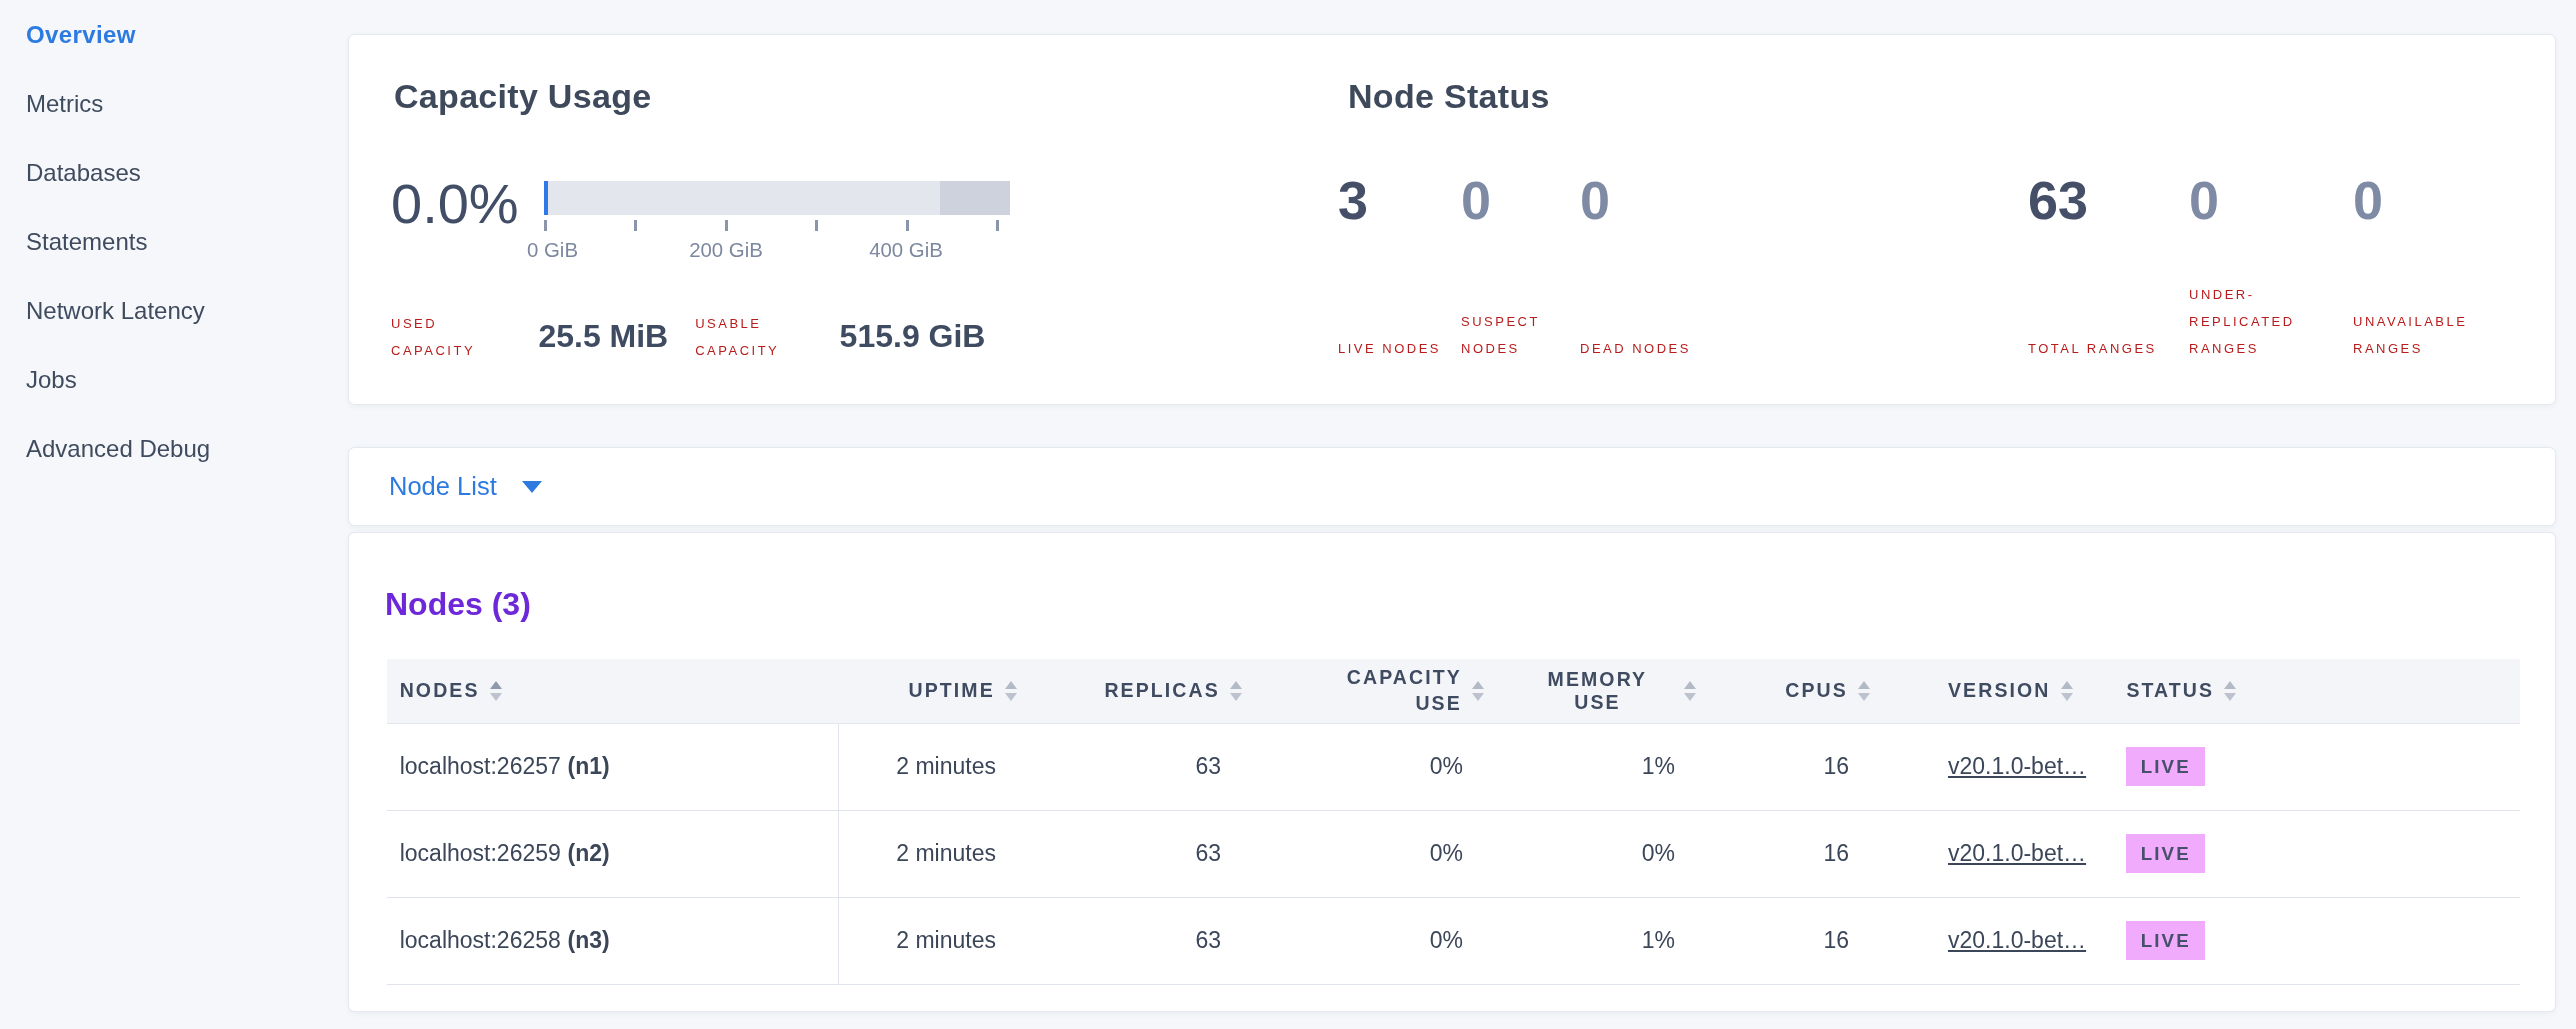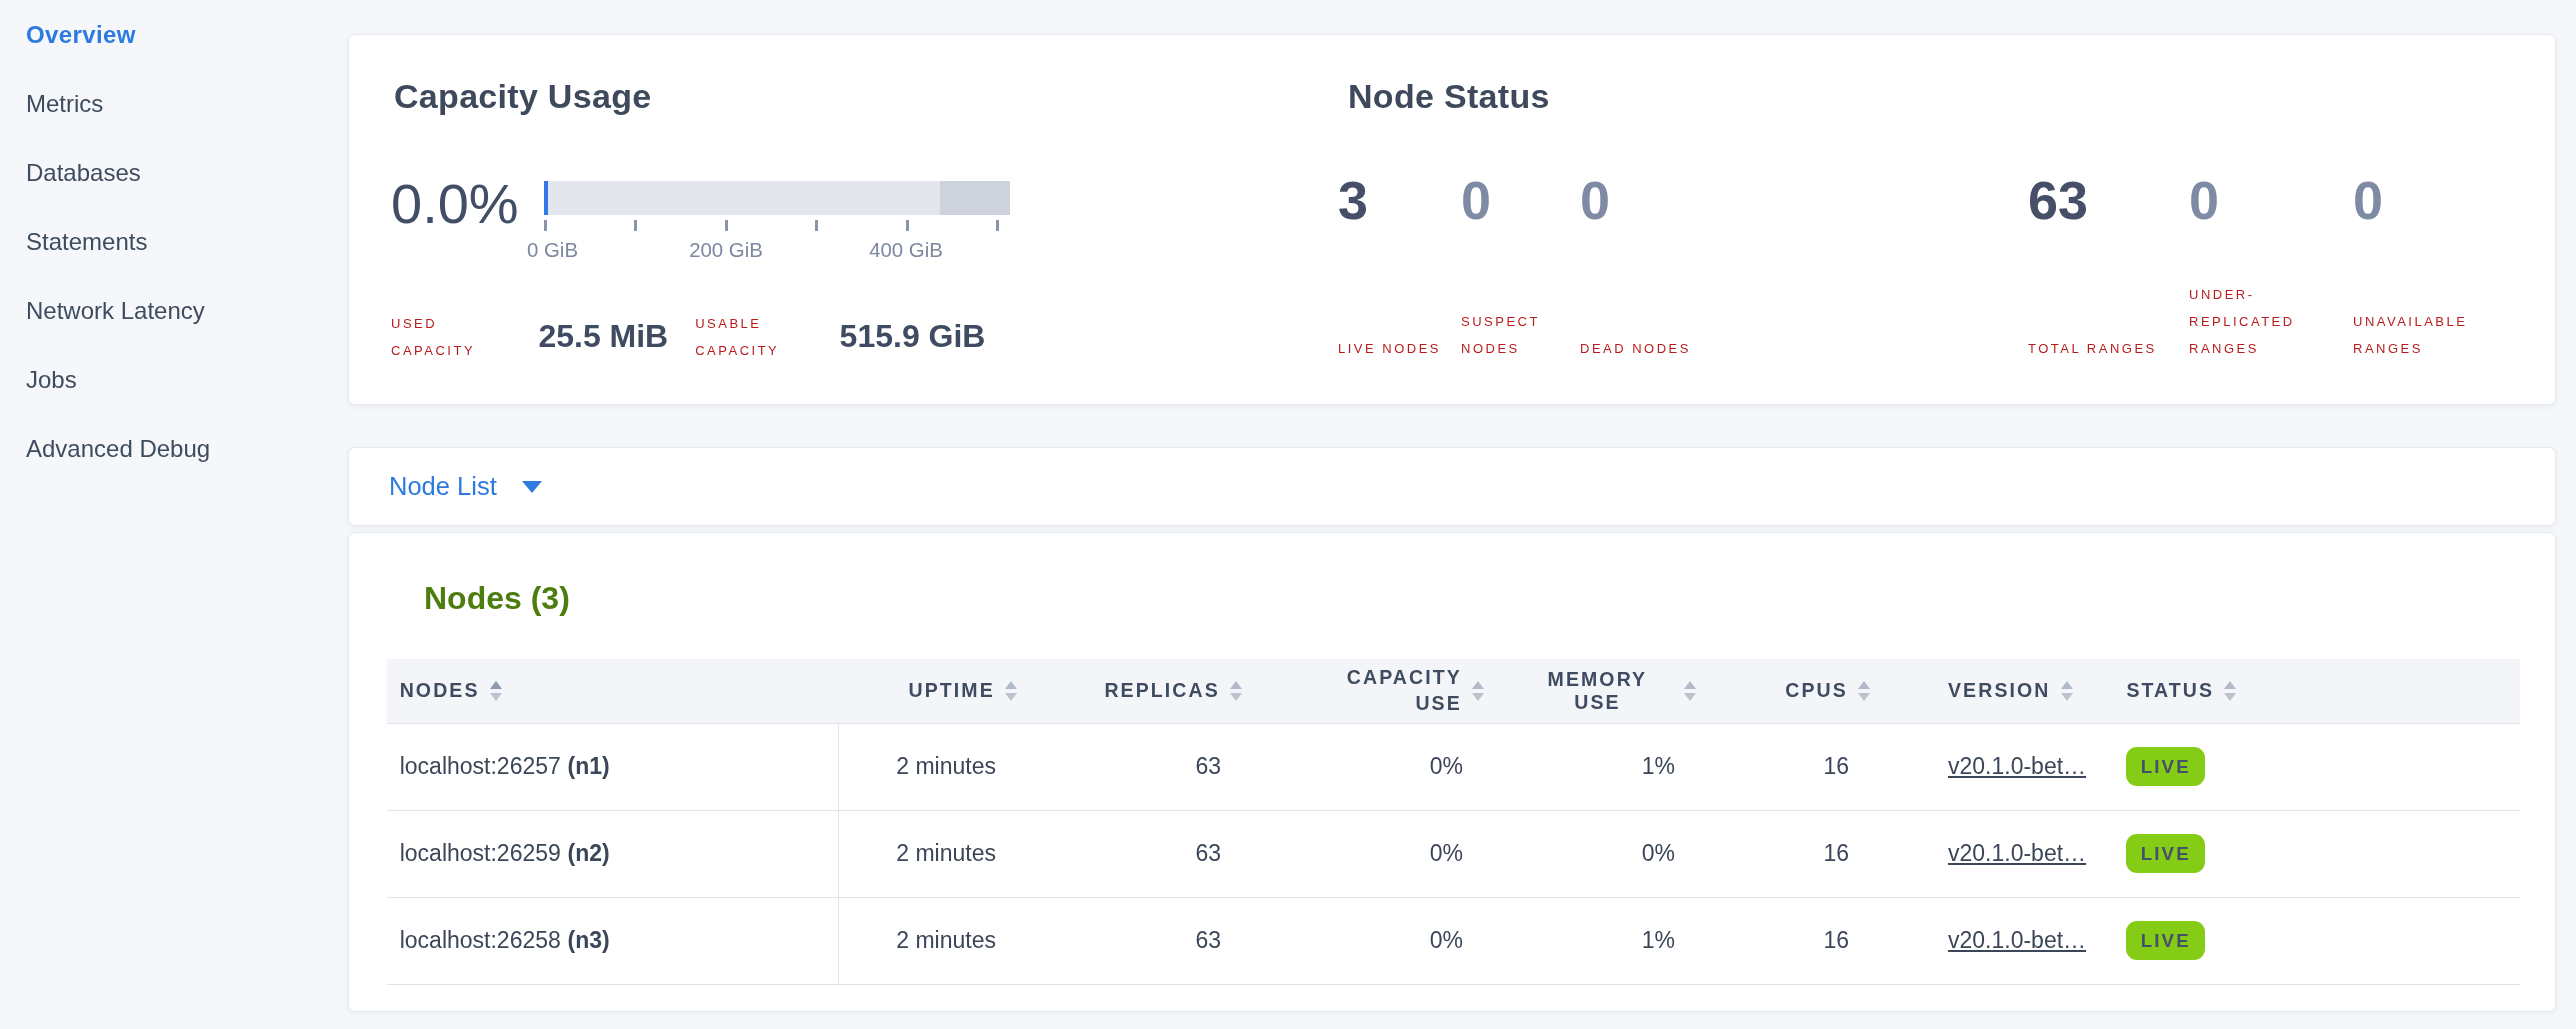--- a/index.html
+++ b/index.html
@@ -66,21 +66,21 @@
   
   .selector-inner { display:flex; align-items:center; height:100%; padding-left:40px; }
   .selector-label { font-size:25.5px; color:#2d7ae0; cursor:pointer; }
   .caret-down {
     width:0; height:0; margin-left:25.5px; cursor:pointer;
     border-left:10.2px solid transparent; border-right:10.2px solid transparent;
     border-top:12px solid #2d7ae0;
   }
 
   
-  .nodes-title { position:absolute; left:36px; top:47px; font-size:32px; font-weight:600; color:#4d7c0f;margin-left:39px; }
+  .nodes-title { position:absolute; left:36px; top:53px; font-size:32px; font-weight:600; color:#6d28d9; }
   table.nodes { position:absolute; left:38px; top:126px; width:2133px; border-collapse:collapse; table-layout:fixed; }
   col.c1{width:451px} col.c2{width:216px} col.c3{width:225px} col.c4{width:242px}
   col.c5{width:212px} col.c6{width:174px} col.c7{width:199px} col.c8{width:414px}
   thead th {
     height:64px; background:#f4f5f9; border-bottom:0.8px solid #e2e6ee;
     font-size:19.5px; font-weight:bold; color:#3f4b60; letter-spacing:2.1px;
     text-transform:uppercase; vertical-align:middle; cursor:pointer;
   }
   th .th-inner { display:flex; align-items:center; gap:10.2px; }
   th.al  .th-inner { justify-content:flex-start; padding-left:12.7px; }
@@ -98,21 +98,21 @@
     font-size:23px; color:#3b4658; vertical-align:middle; background:#fff;
   }
   tbody tr { cursor:pointer; }
   td.al  { padding-left:12.7px; }
   td.ar  { text-align:right; padding-right:58px; }
   td.al7 { padding-left:41px;text-decoration:underline; }
   td.al8 { padding-left:20.4px; }
   td.divider { border-right:0.8px solid #e0e4ed; }
   .node-id { font-weight:bold; margin-left:6.8px; }
   .badge {
-    display:inline-block; background:#84cc16; color:#46506a; border-radius:11px;
+    display:inline-block; background:#f0abfc; color:#46506a; border-radius:0;
     font-size:18.7px; font-weight:bold; letter-spacing:2.1px; padding:8.5px 14.4px;
   }
 </style>
 </head>
 <body>
 
 <div class="app">
 
   <nav class="sidebar">
     <div class="nav-item active">Overview</div>

